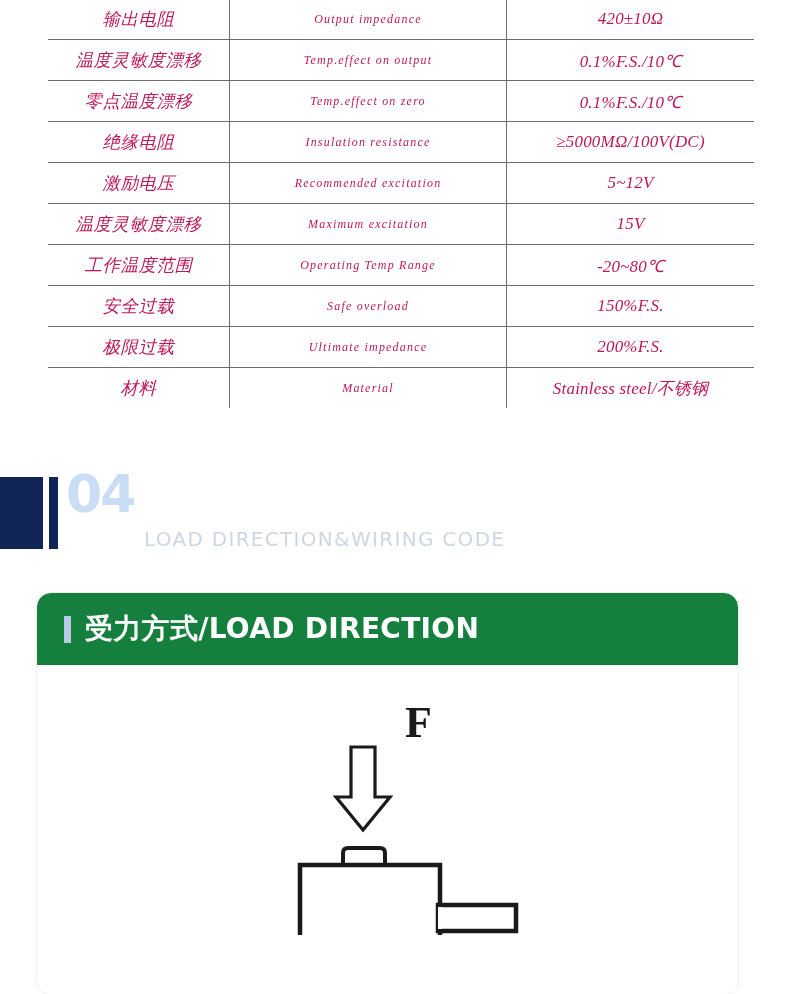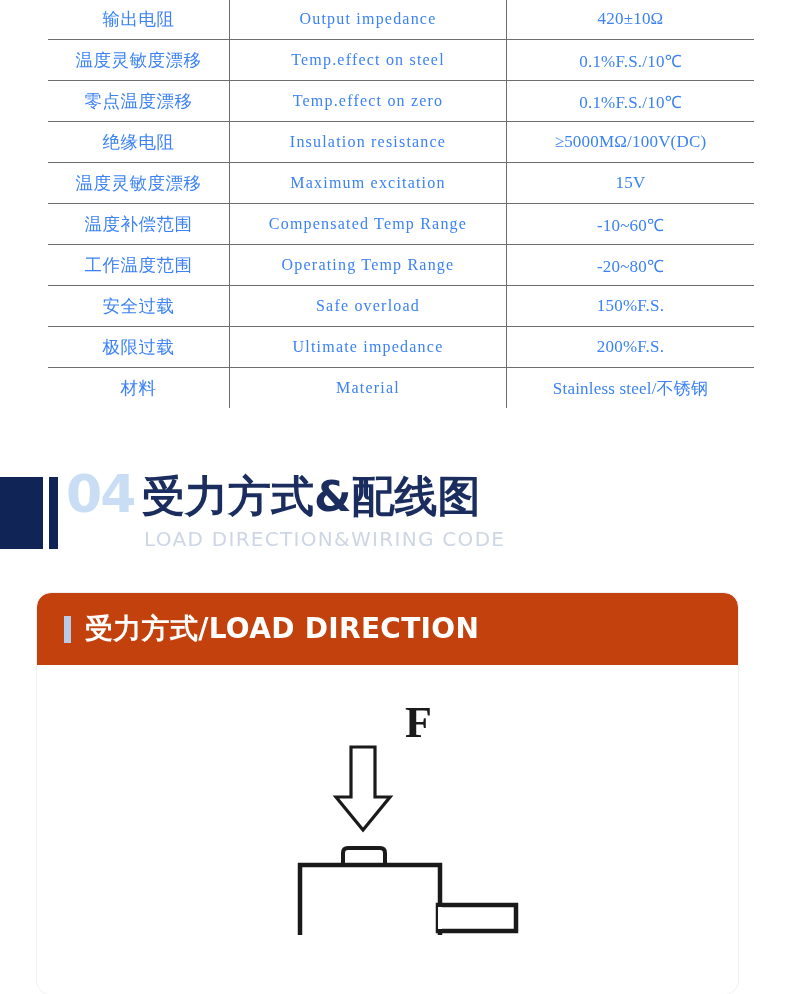--- a/index.html
+++ b/index.html
@@ -31,32 +31,33 @@
     border-bottom-left-radius: 18px;
     border-bottom-right-radius: 18px;
     overflow: hidden;
     background: #ffffff;
   }
   table.spec-table td {
     border: 1.5px solid #6e6e6e;
     text-align: center;
     vertical-align: middle;
     height: 38px;
-    color: #3b82f6;
+    color: #be185d;
     font-family: "Liberation Serif", serif;
     white-space: nowrap;
     overflow: hidden;
+    font-style: italic;
   }
   table.spec-table tr:last-child td {
     border-bottom: none;
   }
   table.spec-table td:first-child { border-left: none; }
   table.spec-table td:last-child { border-right: none; }
   .col-cn { width: 179px; font-size: 17.5px; letter-spacing: 0.5px; }
-  .col-en { width: 274px; font-size: 16px; letter-spacing: 1.2px;
+  .col-en { width: 274px; font-size: 12px; letter-spacing: 1.2px;
             font-family: "DejaVu Sans Mono", monospace; }
   .col-val { width: 245px; font-size: 17px; letter-spacing: 0.2px;
              font-family: "DejaVu Sans Mono", monospace; }
 
   
   .section-head {
     position: absolute;
     left: 0;
     top: 477px;
     width: 790px;
@@ -113,21 +114,21 @@
     background: #ffffff;
     border-radius: 14px;
     box-shadow: 0 0 0 1px #f0f0f0;
     overflow: hidden;
   }
   .ld-header {
     position: absolute;
     left: 0; top: 0;
     width: 701px;
     height: 72px;
-    background: #c2410c;
+    background: #15803d;
     border-top-left-radius: 14px;
     border-top-right-radius: 14px;
     display: flex;
     align-items: center;
   }
   .ld-accent {
     width: 7px;
     height: 27px;
     background: #b9cbe6;
     margin-left: 27px;
@@ -174,42 +175,42 @@
 <div class="spec-table-wrap">
   <table class="spec-table">
     <tbody>
       <tr>
         <td class="col-cn">输出电阻</td>
         <td class="col-en">Output impedance</td>
         <td class="col-val">420±10Ω</td>
       </tr>
       <tr>
         <td class="col-cn">温度灵敏度漂移</td>
-        <td class="col-en">Temp.effect on steel</td>
+        <td class="col-en">Temp.effect on output</td>
         <td class="col-val">0.1%F.S./10℃</td>
       </tr>
       <tr>
         <td class="col-cn">零点温度漂移</td>
         <td class="col-en">Temp.effect on zero</td>
         <td class="col-val">0.1%F.S./10℃</td>
       </tr>
       <tr>
         <td class="col-cn">绝缘电阻</td>
         <td class="col-en">Insulation resistance</td>
         <td class="col-val">≥5000MΩ/100V(DC)</td>
       </tr>
       <tr>
+        <td class="col-cn">激励电压</td>
+        <td class="col-en">Recommended excitation</td>
+        <td class="col-val">5~12V</td>
+      </tr>
+      <tr>
         <td class="col-cn">温度灵敏度漂移</td>
         <td class="col-en">Maximum excitation</td>
         <td class="col-val">15V</td>
-      </tr>
-      <tr>
-        <td class="col-cn">温度补偿范围</td>
-        <td class="col-en">Compensated Temp Range</td>
-        <td class="col-val">-10~60℃</td>
       </tr>
       <tr>
         <td class="col-cn">工作温度范围</td>
         <td class="col-en">Operating Temp Range</td>
         <td class="col-val">-20~80℃</td>
       </tr>
       <tr>
         <td class="col-cn">安全过载</td>
         <td class="col-en">Safe overload</td>
         <td class="col-val">150%F.S.</td>
@@ -225,21 +226,20 @@
         <td class="col-val">Stainless steel/不锈钢</td>
       </tr>
     </tbody>
   </table>
 </div>
 
 <div class="section-head">
   <div class="sh-block"></div>
   <div class="sh-bar"></div>
   <div class="sh-num">04</div>
-  <div class="sh-cn">受力方式&amp;配线图</div>
   <div class="sh-en">LOAD DIRECTION&amp;WIRING  CODE</div>
 </div>
 
 <div class="ld-card">
   <div class="ld-header">
     <div class="ld-accent"></div>
     <div class="ld-title">受力方式/LOAD  DIRECTION</div>
   </div>
   <div class="ld-body">
     <div class="ld-figure">

